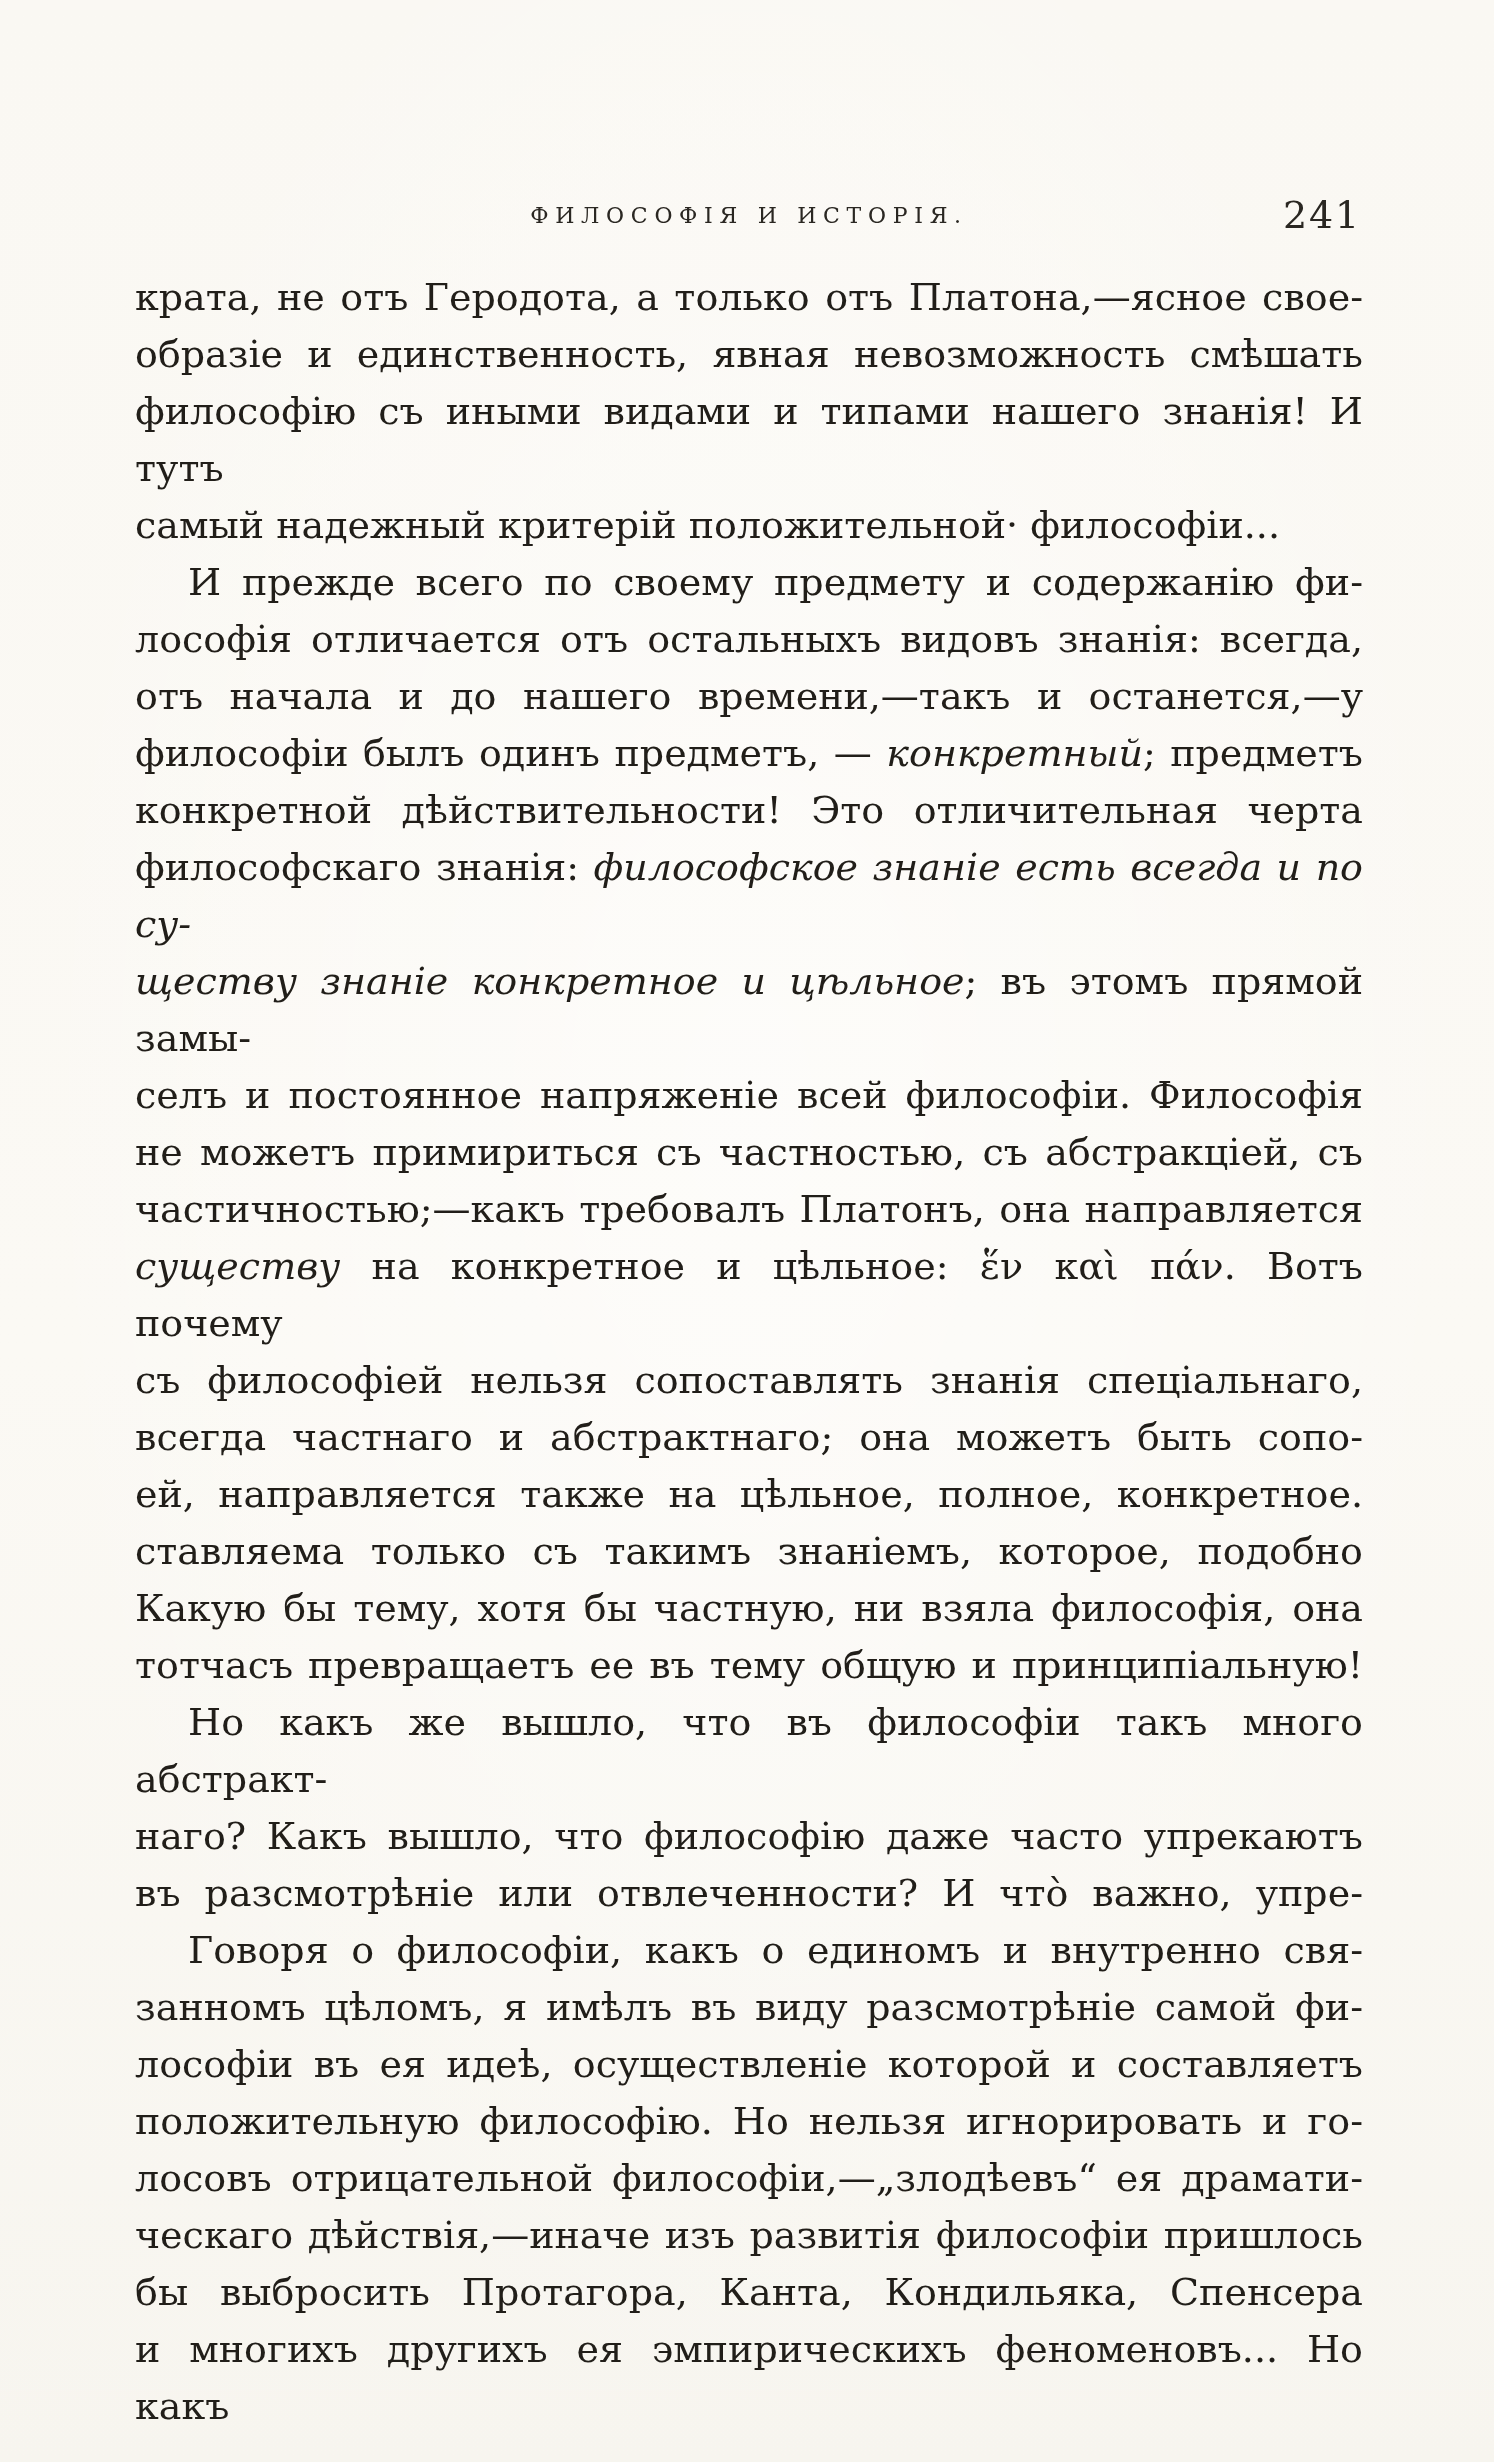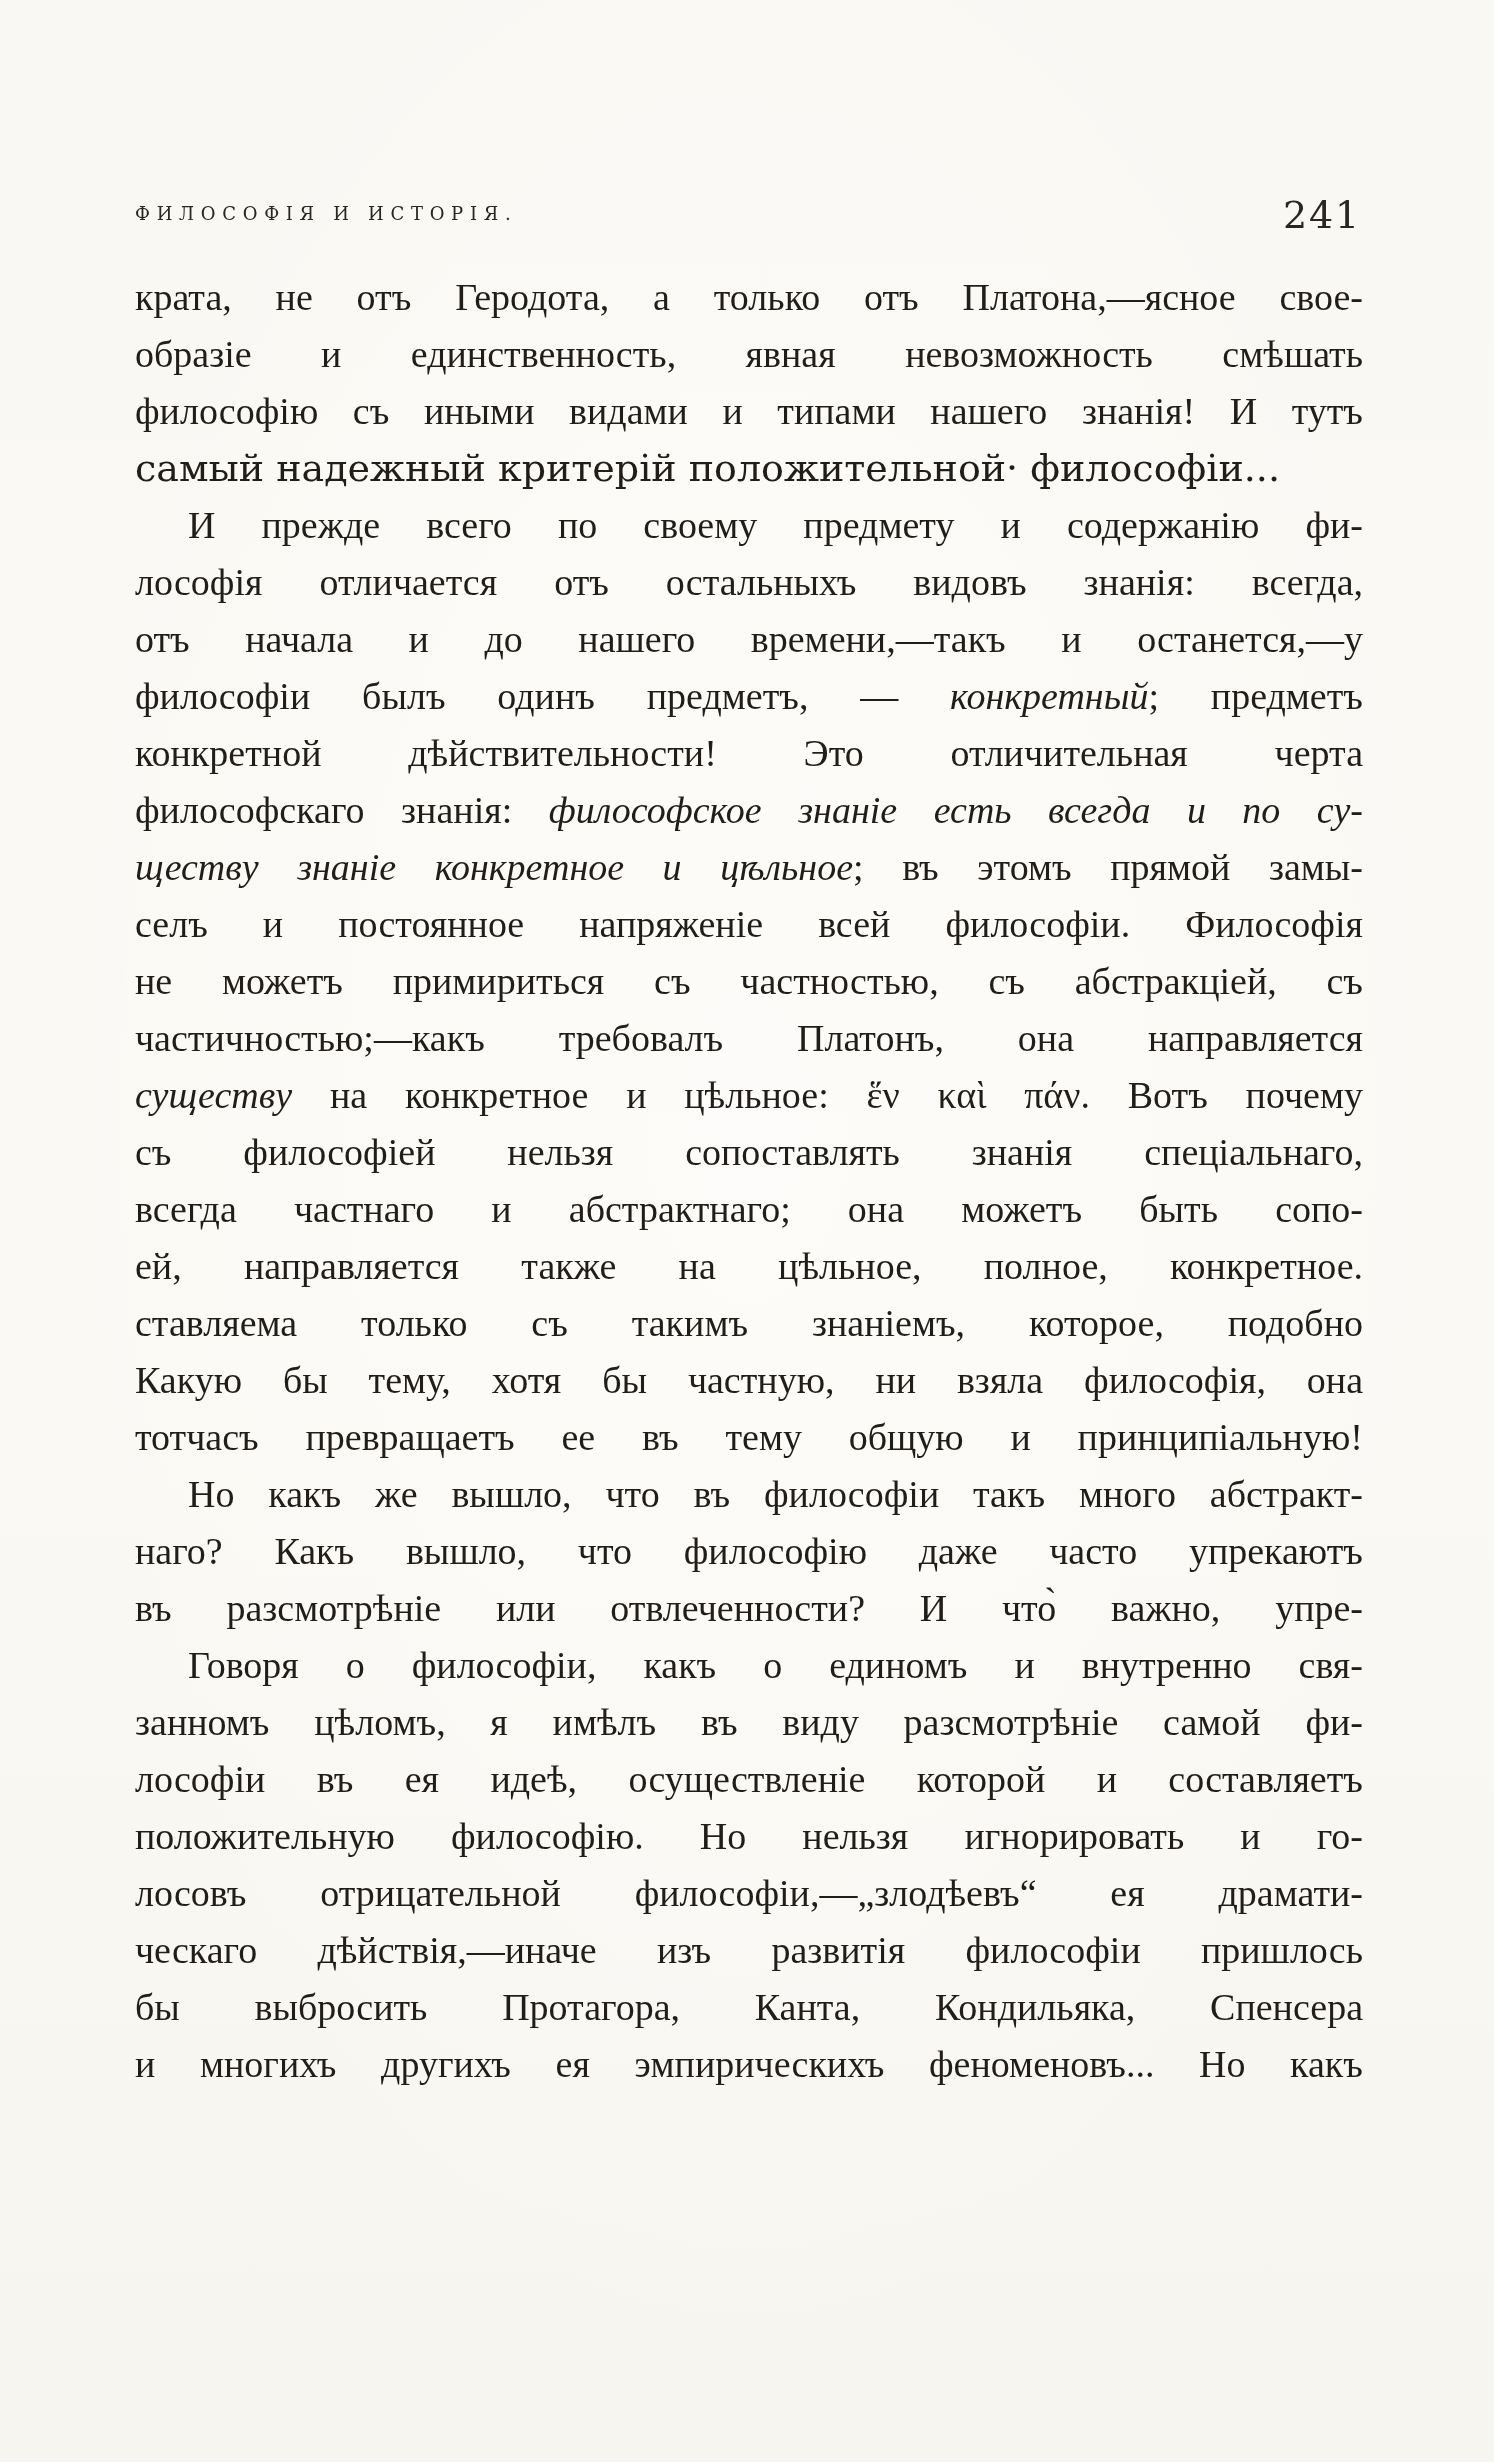--- a/index.html
+++ b/index.html
@@ -25,21 +25,22 @@
     left: 135px;
     top: 195px;
     width: 1228px;
   }
   .header-row {
     position: relative;
     height: 49px;
     margin-bottom: 25px;
   }
   .running-title {
-    font-size: 18px;
+    text-align: center;
+    font-size: 22px;
     letter-spacing: 6.7px;
     color: #2a2722;
     padding-top: 7.6px;
   }
   .page-number {
     position: absolute;
     right: 1.9px;
     top: -1.9px;
     font-size: 38px;
     letter-spacing: 1.9px;
@@ -50,21 +51,21 @@
     line-height: 57px;
     color: #211e19;
   }
   .paragraph { margin: 0; }
   .line {
     text-align: justify;
     text-justify: inter-word;
     text-align-last: left;
     min-height: 57px;
   }
-  .line.just { text-align-last: justify; font-family: Liberation Serif, serif; }
+  .line.just { text-align-last: justify; }
   .line.indent { text-indent: 53px; }
   .it { font-style: italic; }
 </style>
 </head>
 <body>
 
 <div class="page">
   <div class="text-block">
 
     <div class="header-row">

